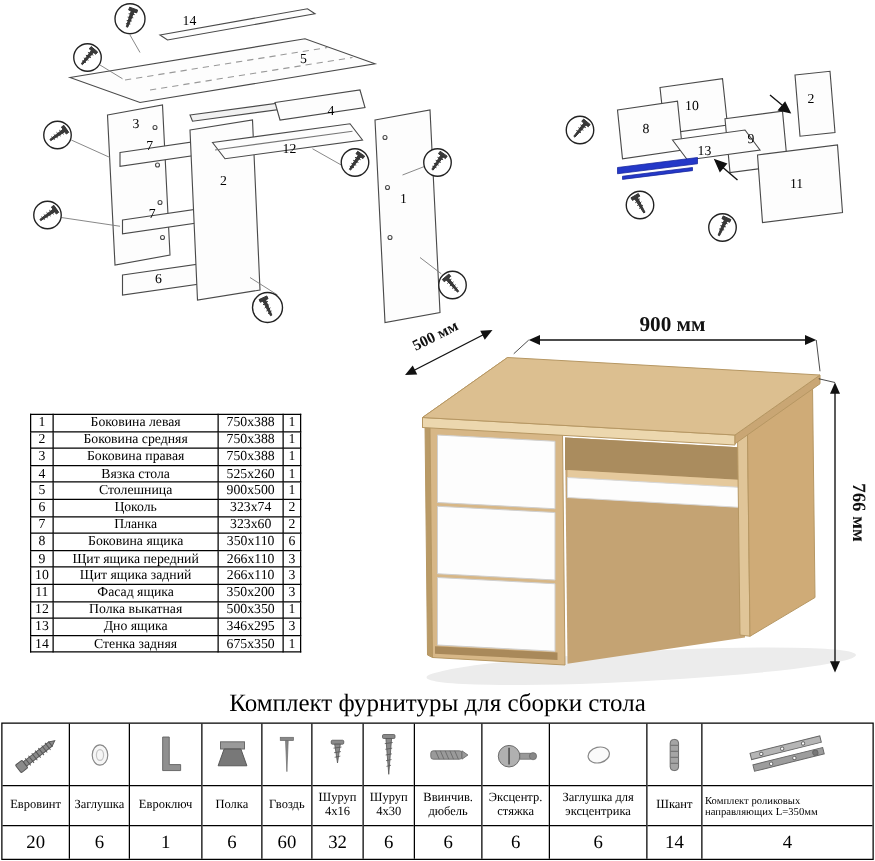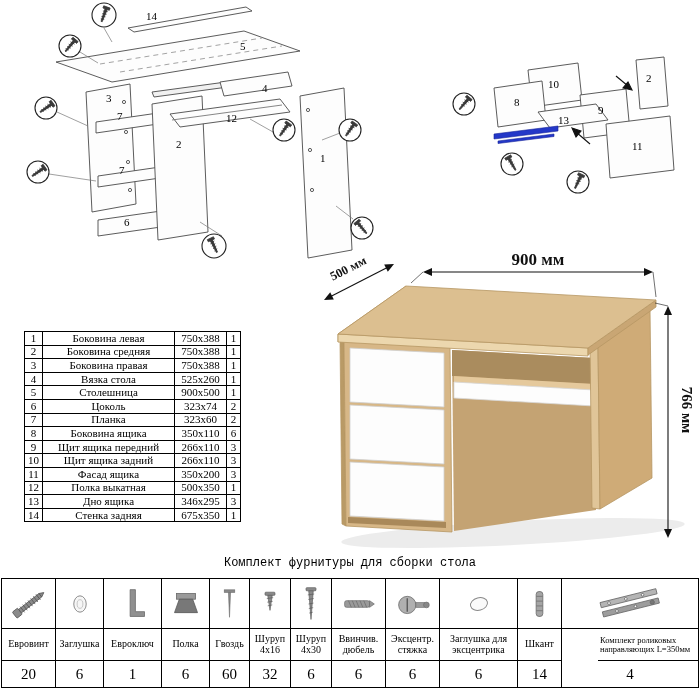--- a/index.html
+++ b/index.html
@@ -11,37 +11,37 @@
   
   .parts-table { position:absolute; left:24px; top:331px; border-collapse:collapse; font-size:11px; }
   .parts-table td { border:1px solid #000; height:13.6px; line-height:11px; padding:0 3px; white-space:nowrap; }
   .parts-table td.pnum  { width:18px;  text-align:center; padding:0 1px; }
   .parts-table td.pname { width:132px; text-align:center; }
   .parts-table td.psize { width:52px;  text-align:center; }
   .parts-table td.pqty  { width:14px;  text-align:center; padding:0 1px; }
 
   
   .hw-title { position:absolute; left:0; top:551px; width:700px; text-align:center;
-              font-size:12px; line-height:24px;font-family:Liberation Mono, monospace; }
+              font-size:20px; line-height:24px; }
 
   
   .hw-table { position:absolute; left:1px; top:578px; width:698px; height:110px;
               display:flex; border:1px solid #000; background:#fff; }
   .hw-col { display:flex; flex-direction:column; border-right:1px solid #000;font-family:Liberation Serif, serif; }
   .hw-col:last-child { border-right:none; flex:1; }
   .hw-col:nth-child(1){width:54px} .hw-col:nth-child(2){width:48px}
   .hw-col:nth-child(3){width:58px} .hw-col:nth-child(4){width:48px}
   .hw-col:nth-child(5){width:40px} .hw-col:nth-child(6){width:41px}
   .hw-col:nth-child(7){width:41px} .hw-col:nth-child(8){width:54px}
   .hw-col:nth-child(9){width:54px} .hw-col:nth-child(10){width:78px}
   .hw-col:nth-child(11){width:44px}
   .hw-icon { height:50px; border-bottom:1px solid #000; display:flex; align-items:center; justify-content:center; }
   .hw-name { height:32px; border-bottom:1px solid #000; display:flex; align-items:center; justify-content:center;
              text-align:center; font-size:10px; line-height:10.5px; padding:1px 2px; }
-  .hw-name--small { font-size:8.5px; line-height:9px; justify-content:flex-start; text-align:left;margin-left:36px; }
+  .hw-name--small { font-size:8.5px; line-height:9px; justify-content:flex-start; text-align:left; }
   .hw-qty { flex:1; display:flex; align-items:center; justify-content:center; font-size:15px; }
 
   svg text { font-family:"Liberation Serif", serif; }
 </style>
 </head>
 <body>
 
 <div class="sheet">
 
   <svg class="abs" style="left:0;top:0" width="420" height="272" viewBox="0 0 420 272">

